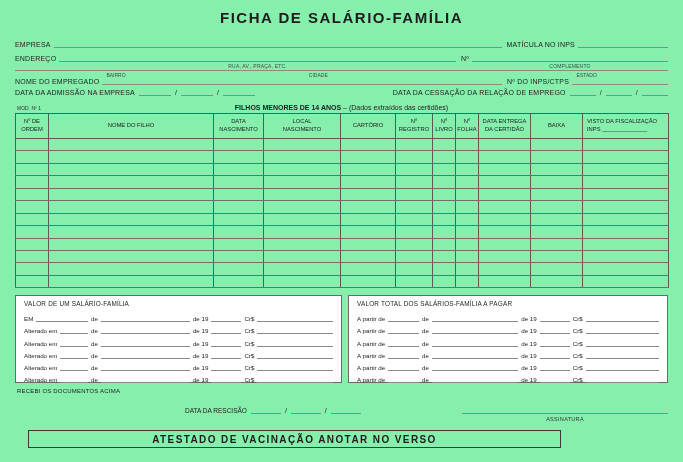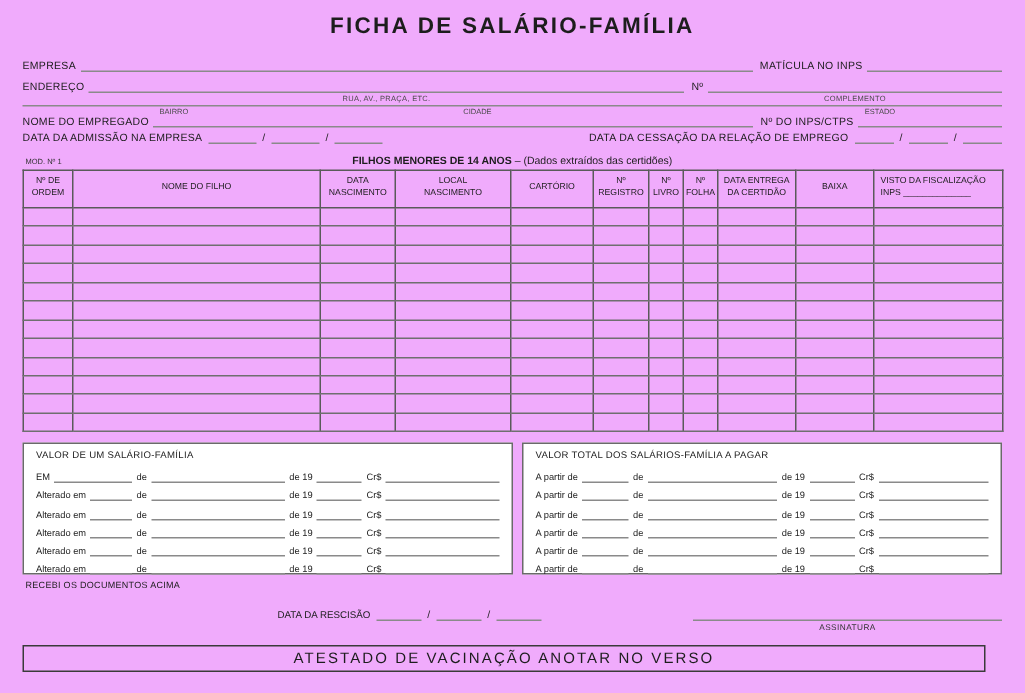--- a/index.html
+++ b/index.html
@@ -1,18 +1,18 @@
 <!DOCTYPE html>
 <html><head>
 <meta charset="utf-8">
 <style>
   * { margin:0; padding:0; box-sizing:border-box; }
   html,body { background:#ffffff; }
   body { font-family:"Liberation Sans", sans-serif; color:#1d1d1d; }
-  .page { position:relative; width:683px; height:462px; background:#f0abfc; overflow:hidden; }
+  .page { position:relative; width:683px; height:462px; background:#86efac; overflow:hidden; }
 
   .title { position:absolute; top:9px; left:0; right:0; text-align:center;
            font-size:15px; font-weight:bold; letter-spacing:1.5px; }
 
   .hrow { position:absolute; left:15px; right:15px; display:flex; align-items:flex-end;
           gap:3px; font-size:7px; letter-spacing:.2px; white-space:nowrap; }
   .blank { border-bottom:1px solid #8a8a8a; height:8px; display:inline-block; }
   .wrap { position:relative; display:flex; align-items:flex-end; }
   .wrap .blank { width:100%; }
   .caption { position:absolute; top:100%; left:0; right:0; text-align:center;
@@ -60,23 +60,23 @@
   .recebi { position:absolute; top:388px; left:17px; font-size:6px; letter-spacing:.2px; }
 
   .rescisao { position:absolute; top:406px; left:185px; display:flex; align-items:flex-end;
               gap:4px; font-size:6.5px; }
   .rescisao .dblank { width:30px; }
 
   .sig { position:absolute; top:402px; left:462px; width:206px; text-align:center; }
   .sig .sline { border-bottom:1px solid #8a8a8a; height:12px; }
   .sig .scap { font-size:5.5px; margin-top:2px; color:#333; letter-spacing:.3px; }
 
-  .banner { position:absolute; top:430px; left:15px; width:642px; height:18px;
+  .banner { position:absolute; top:430px; left:28px; width:533px; height:18px;
             border:1.4px solid #3a3a3a; display:flex; align-items:center; justify-content:center;
-            font-weight:normal; font-size:10px; letter-spacing:1.4px; }
+            font-weight:bold; font-size:10px; letter-spacing:1.4px; }
 </style>
 </head>
 <body>
 
 <div class="page">
 
   <div class="title">FICHA DE SALÁRIO-FAMÍLIA</div>
 
   <div class="hrow" style="top:40px;">
     <span>EMPRESA</span>

